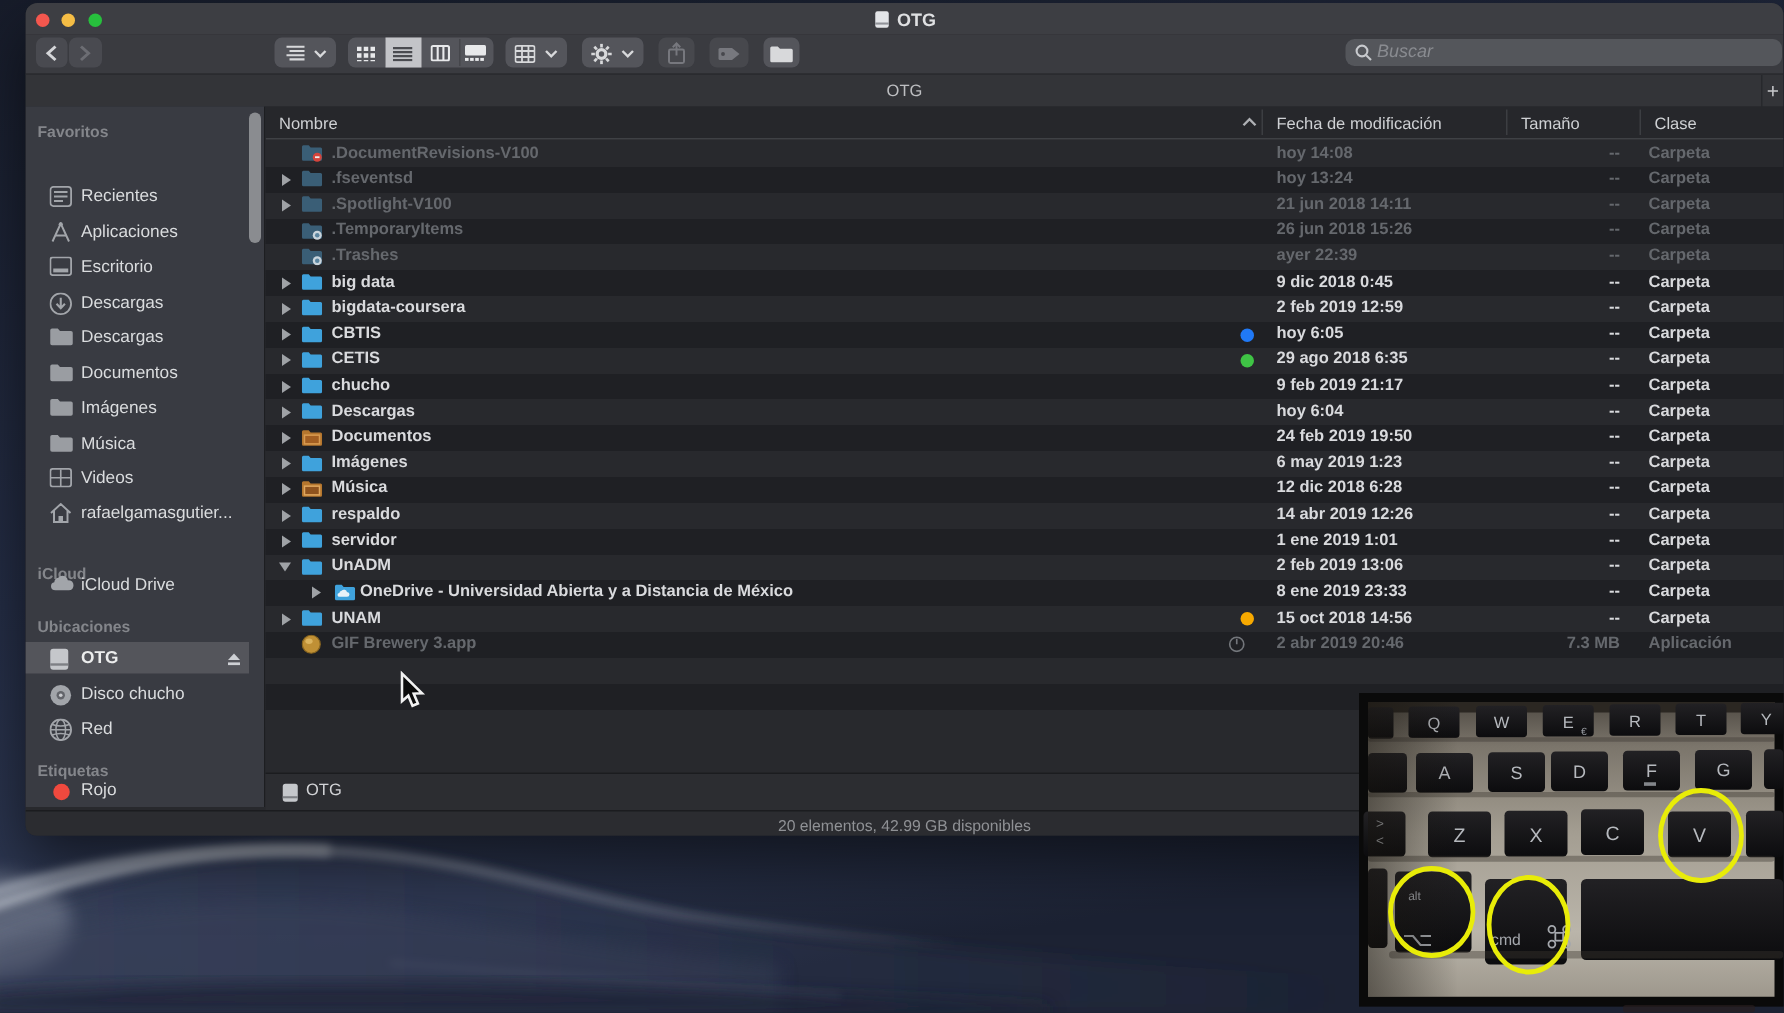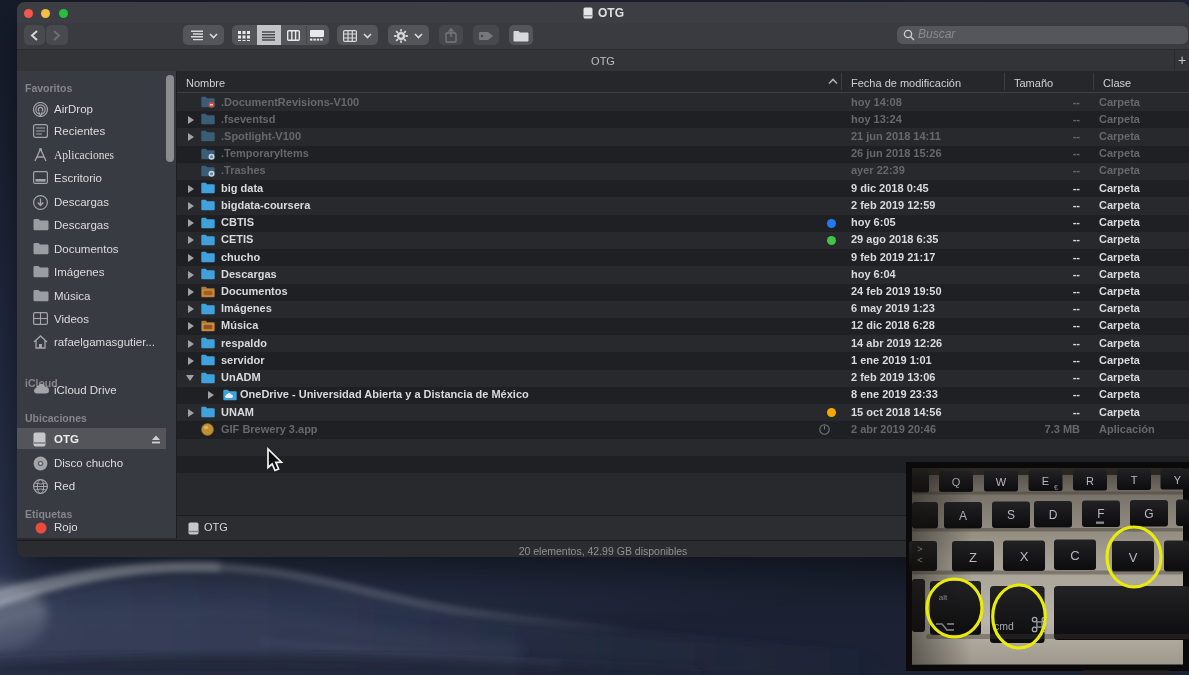--- a/index.html
+++ b/index.html
@@ -234,44 +234,32 @@
     <div class="sep" style="left:827px;"></div>
     <div class="sep" style="left:915.5px;"></div>
     <svg class="h" style="left:651px;top:7px" width="10" height="7" viewBox="0 0 10 7">
         <path d="M1,5.5 L5,1.5 L9,5.5" stroke="#aeb0b4" stroke-width="1.6" fill="none"></path>
       </svg>
   </div>
   <div id="sidebar">
     <div id="ssel"></div>
     <div id="sbar"></div>
     <div class="shead" style="top:11px;">Favoritos</div>
-    <div class="sitem" style="top:27.5px;">
-        <svg width="15" height="15" viewBox="0 0 15 15">
-          <g fill="none" stroke="#a2a5aa" stroke-width="1.2">
-            <circle cx="7.5" cy="7.5" r="2.2"></circle>
-            <circle cx="7.5" cy="7.5" r="4.7"></circle>
-            <circle cx="7.5" cy="7.5" r="7"></circle>
-          </g>
-          <path d="M5.5,9 L7.5,15 L9.5,9" fill="#393b42" stroke="none"></path>
-          <path d="M5.8,9.6 L7.5,14.4 L9.2,9.6" fill="none" stroke="#a2a5aa" stroke-width="1.2"></path>
-        </svg>
-        <span class="lbl">AirDrop</span>
-      </div>
     <div class="sitem" style="top:50.2px;">
         <svg width="15" height="14" viewBox="0 0 15 14">
           <g fill="none" stroke="#a2a5aa" stroke-width="1.2">
             <rect x="0.6" y="0.6" width="13.8" height="12.8" rx="2"></rect>
             <line x1="3" y1="4" x2="12" y2="4"></line>
             <line x1="3" y1="7" x2="12" y2="7"></line>
             <line x1="3" y1="10" x2="9" y2="10"></line>
           </g>
         </svg>
         <span class="lbl">Recientes</span>
       </div>
-    <div class="sitem" style="top:73.5px;font-family:Liberation Serif, serif;">
+    <div class="sitem" style="top:73.5px;">
         <svg width="15" height="14" viewBox="0 0 15 14">
           <g fill="none" stroke="#a2a5aa" stroke-width="1.3">
             <path d="M2,13 L7.5,1 L13,13"></path>
             <line x1="4" y1="9" x2="11" y2="9"></line>
           </g>
           <circle cx="7.5" cy="1.5" r="1.4" fill="#a2a5aa"></circle>
         </svg>
         <span class="lbl">Aplicaciones</span>
       </div>
     <div class="sitem" style="top:97.1px;">

